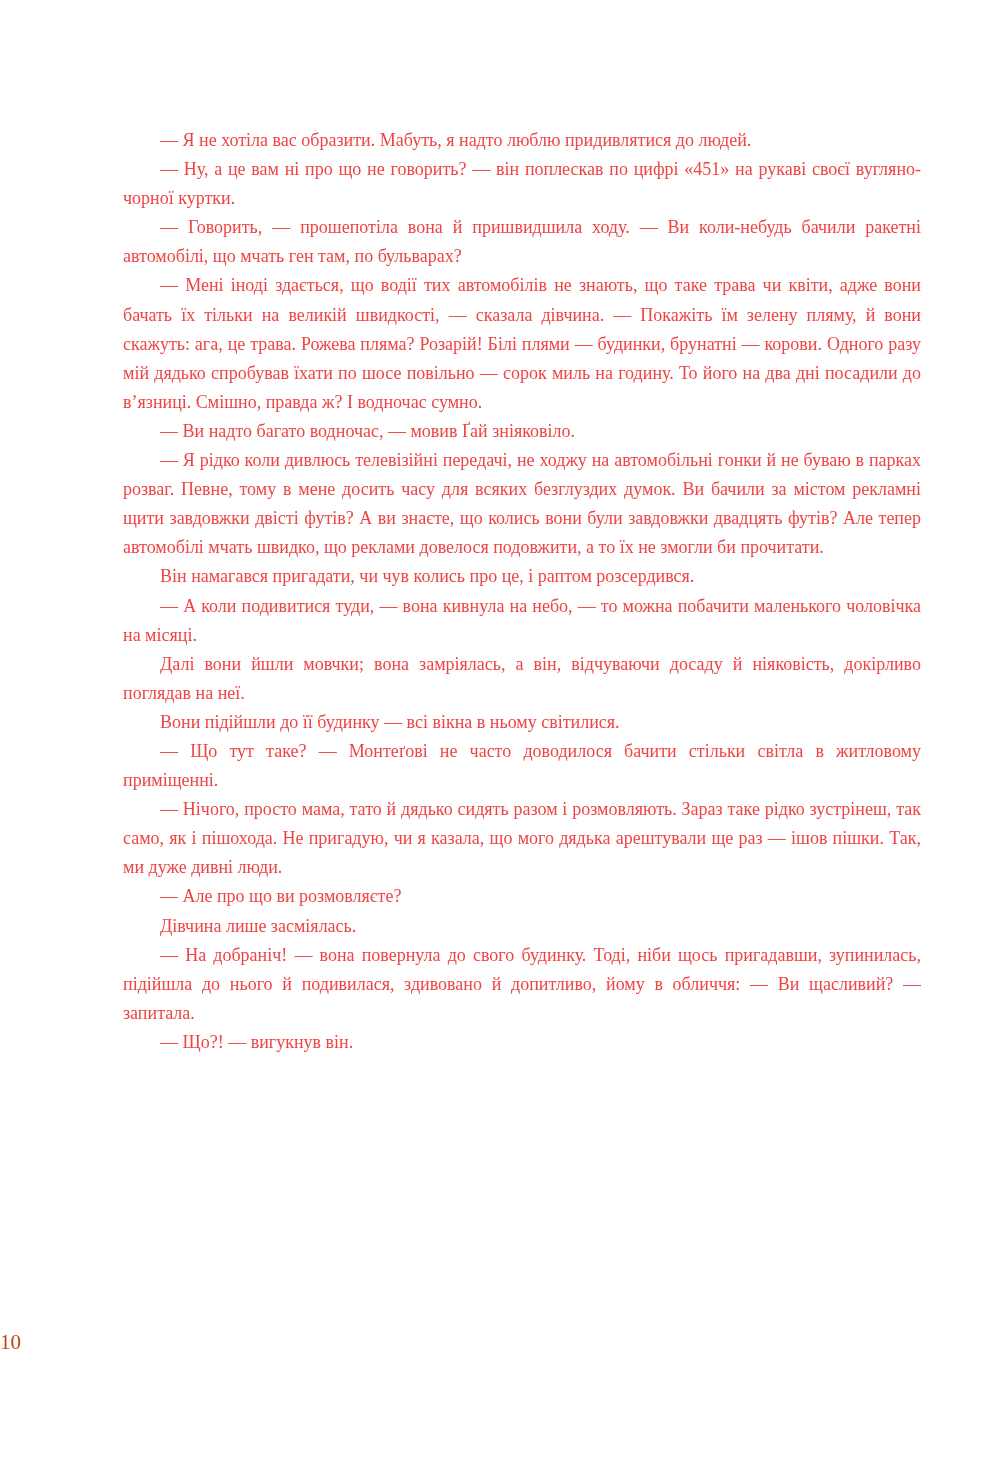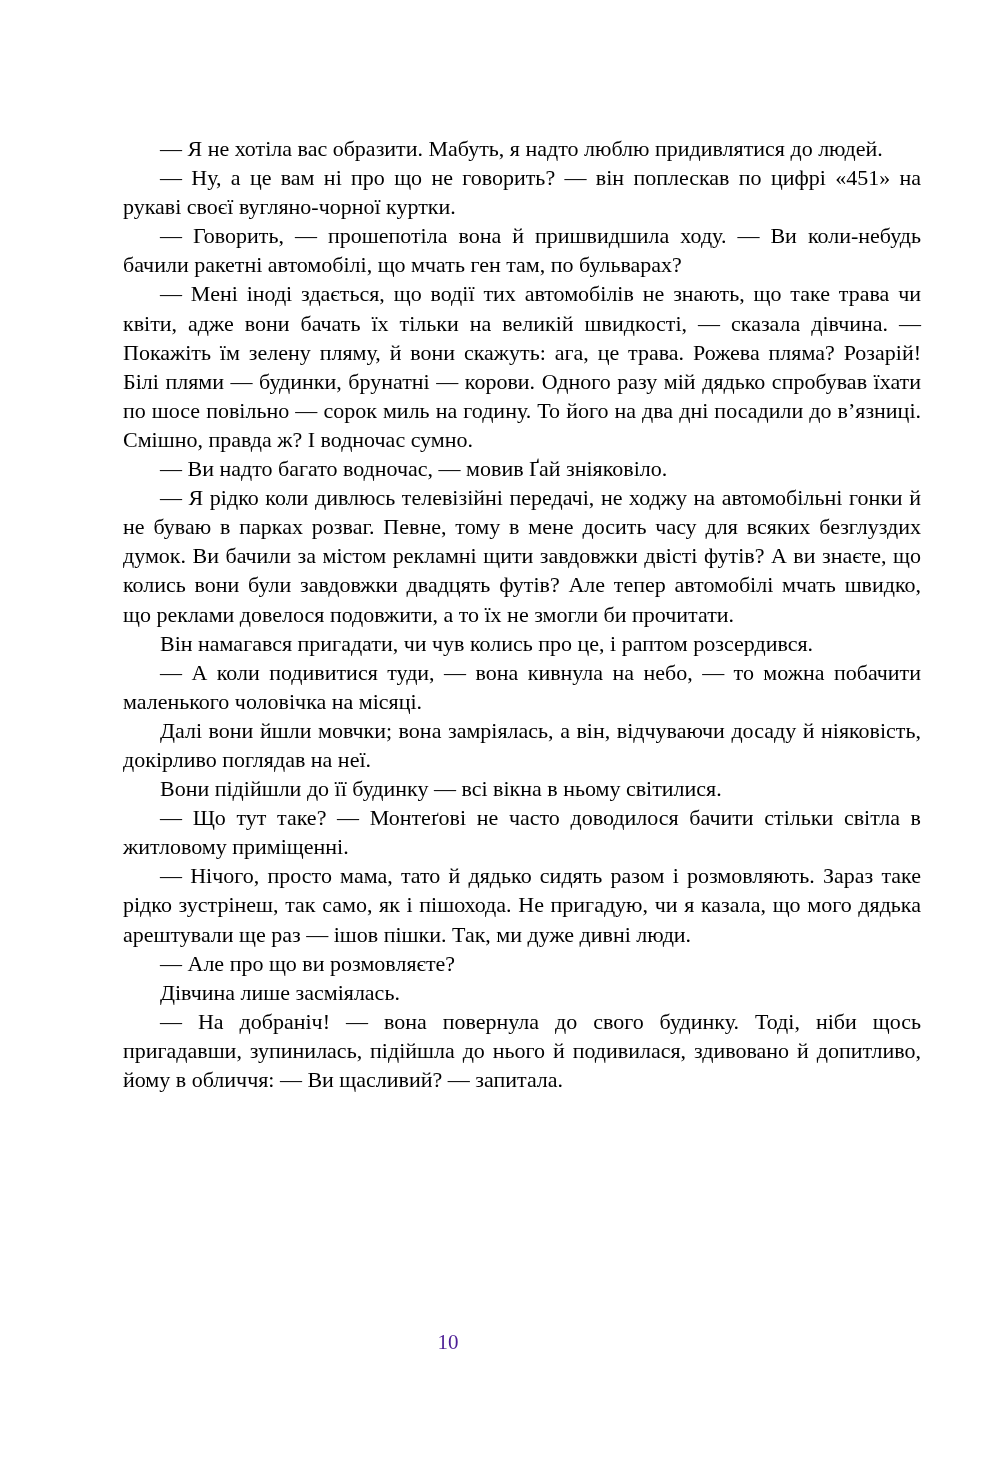--- a/index.html
+++ b/index.html
@@ -17,46 +17,45 @@
       position: absolute;
       left: 0;
       top: 0;
       width: 1004px;
       height: 1476px;
       background: #ffffff;
     }
     .text-block {
       position: absolute;
       left: 123px;
-      top: 134px;
+      top: 126px;
       width: 798px;
       font-family: "Liberation Serif", "DejaVu Serif", serif;
-      font-size: 22px;
+      font-size: 18px;
       line-height: 29.1px;
-      color: #000000;
+      color: #ef4444;
       text-align: justify;
       hyphens: manual;
     }
     .para {
       margin: 0;
       text-indent: 37px;
       text-align: justify;
       text-align-last: left;
     }
     .para .it {
     }
     .page-number {
       position: absolute;
       left: 0;
       width: 896px;
       top: 1330px;
-      text-align: center;
       font-family: "Liberation Serif", "DejaVu Serif", serif;
       font-size: 21px;
-      color: #4c1d95;
+      color: #c2410c;
     }
   </style>
 </head>
 <body>
 
 <div class="page">
   <div class="text-block" id="text-block">
       <p class="para"><span>— Я не хотіла вас образити. Мабуть, я надто люблю придивлятися до людей.</span></p>
       <p class="para"><span>— Ну, а це вам </span><span class="it">ні про що</span><span> не говорить? — він поплескав по цифрі «451» на рукаві своєї вугляно-чорної куртки.</span></p>
       <p class="para"><span>— Говорить, — прошепотіла вона й пришвидшила ходу. — Ви коли-небудь бачили ракетні автомобілі, що мчать ген там, по бульварах?</span></p>
@@ -65,15 +64,16 @@
       <p class="para"><span>— Я рідко коли дивлюсь телевізійні передачі, не ходжу на автомобільні гонки й не буваю в парках розваг. Певне, тому в мене досить часу для всяких безглуздих думок. Ви бачили за містом рекламні щити завдовжки двісті футів? А ви знаєте, що колись вони були завдовжки двадцять футів? Але тепер автомобілі мчать швидко, що реклами довелося подовжити, а то їх не змогли би прочитати.</span></p>
       <p class="para"><span>Він намагався пригадати, чи чув колись про це, і раптом розсердився.</span></p>
       <p class="para"><span>— А коли подивитися туди, — вона кивнула на небо, — то можна побачити маленького чоловічка на місяці.</span></p>
       <p class="para"><span>Далі вони йшли мовчки; вона замріялась, а він, відчуваючи досаду й ніяковість, докірливо поглядав на неї.</span></p>
       <p class="para"><span>Вони підійшли до її будинку — всі вікна в ньому світилися.</span></p>
       <p class="para"><span>— Що тут таке? — Монтеґові не часто доводилося бачити стільки світла в житловому приміщенні.</span></p>
       <p class="para"><span>— Нічого, просто мама, тато й дядько сидять разом і розмовляють. Зараз таке рідко зустрінеш, так само, як і пішохода. Не пригадую, чи я казала, що мого дядька арештували ще раз — ішов пішки. Так, ми дуже дивні люди.</span></p>
       <p class="para"><span>— Але про що ви розмовляєте?</span></p>
       <p class="para"><span>Дівчина лише засміялась.</span></p>
       <p class="para"><span>— На добраніч! — вона повернула до свого будинку. Тоді, ніби щось пригадавши, зупинилась, підійшла до нього й подивилася, здивовано й допитливо, йому в обличчя: — Ви щасливий? — запитала.</span></p>
+      <p class="para"><span>— </span><span class="it">Що?!</span><span> — вигукнув він.</span></p>
     </div>
   <div class="page-number">10</div>
 </div>
 
 </body></html>

